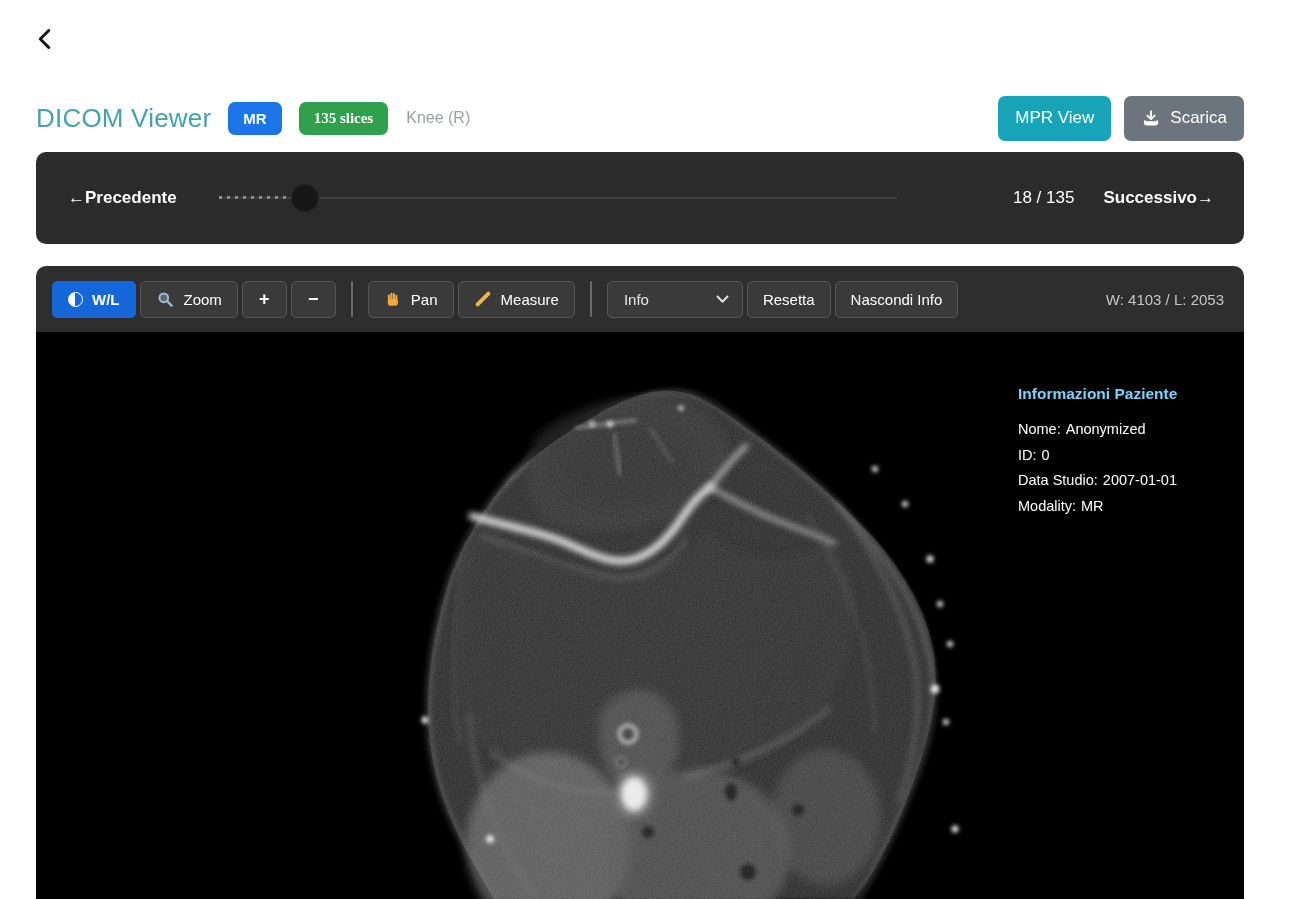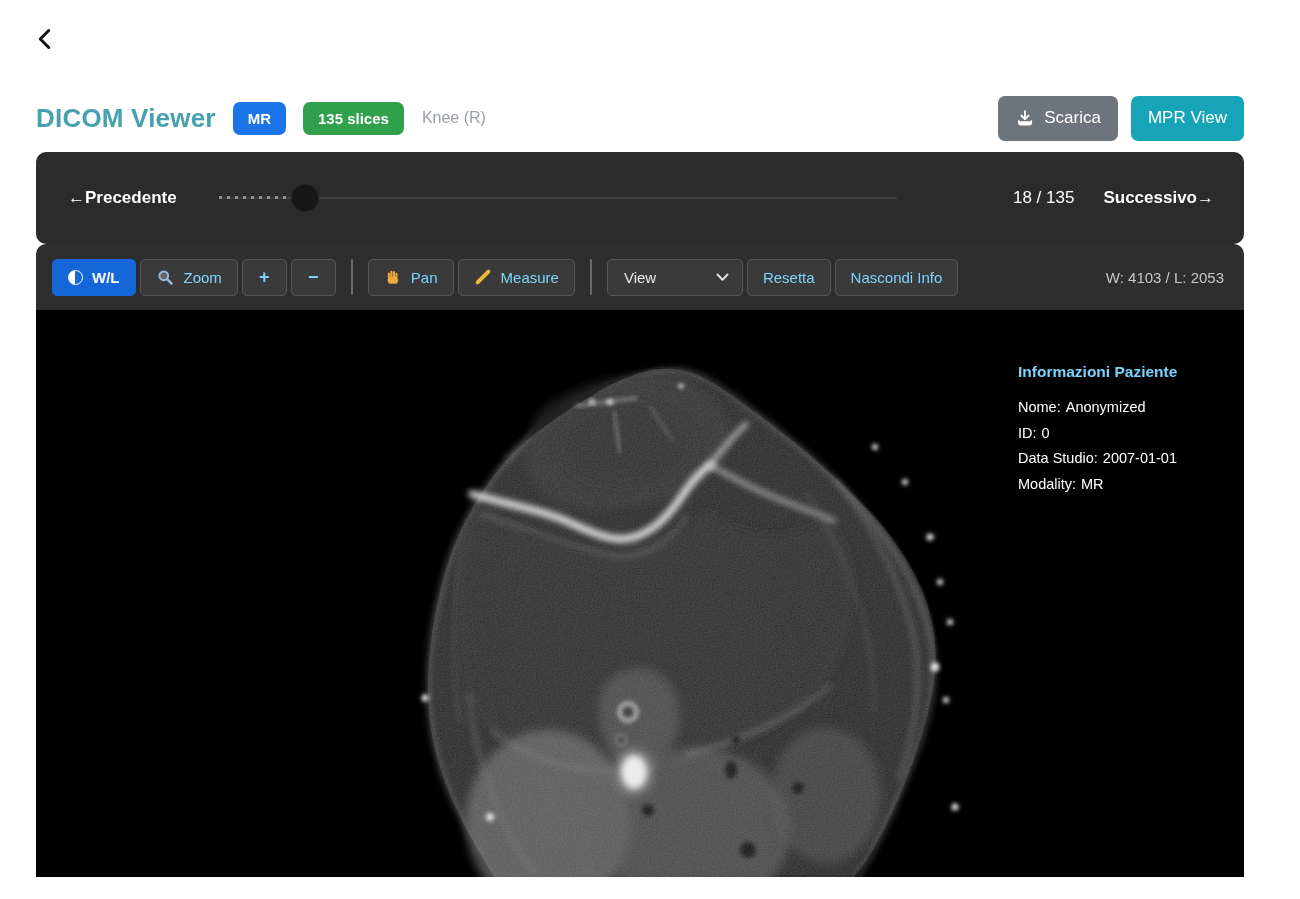--- a/index.html
+++ b/index.html
@@ -6,25 +6,25 @@
   html, body { width: 1300px; height: 899px; background: #ffffff; overflow: hidden;
     font-family: "Liberation Sans", sans-serif; }
   .page { margin-left: 36px; width: 1208px; }
 
   
   .back-btn { margin-top: 26px; width: 26px; height: 26px; display: flex;
     align-items: center; cursor: pointer; background: none; border: none; }
 
   
   .header-row { margin-top: 43px; display: flex; align-items: center; height: 46px; }
-  .page-title { font-size: 26px; font-weight: 700; color: #46a1af; letter-spacing: 0.2px; }
+  .page-title { font-size: 26px; font-weight: 400; color: #46a1af; letter-spacing: 0.2px; }
   .badge { display: inline-flex; align-items: center; height: 33px; padding: 0 15px;
     border-radius: 7px; color: #fff; font-size: 15px; font-weight: 700; }
   .badge-modality { background: #1b74e8; margin-left: 17px; }
-  .badge-slices { background: #31a04c; margin-left: 17px; }
+  .badge-slices { background: #31a04c; margin-left: 17px; font-family: Liberation Serif, serif; }
   .study-label { margin-left: 18px; font-size: 16px; color: #9aa0a6; }
   .header-actions { margin-left: auto; display: flex; gap: 13px; }
   .hdr-btn { display: inline-flex; align-items: center; gap: 9px; height: 45px;
     padding: 0 17px; border: none; border-radius: 7px; color: #fff; font-size: 17px;
     font-family: "Liberation Sans", sans-serif; cursor: pointer; }
   .hdr-btn.download { background: #6c757d; }
   .hdr-btn.mpr { background: #18a4b8; }
 
   
   .navbar { margin-top: 11px; height: 92px; background: #2b2b2b; border-radius: 10px;
@@ -35,26 +35,26 @@
   .slider-track { position: absolute; top: 13px; left: 0; right: 0; height: 2px; background: #3e3e3e; }
   .slider-fill { position: absolute; top: 12px; left: 0; height: 4px;
     background-image: repeating-linear-gradient(90deg, #8d8d8d 0 3px, transparent 3px 8px);
     background-size: 8px 3px; background-repeat: repeat-x; background-position: 0 0; }
   .slider-thumb { position: absolute; top: 1px; width: 26px; height: 26px; margin-left: -13px;
     border-radius: 50%; background: #171717; box-shadow: 0 0 0 1px #242424; cursor: grab; }
   .slice-counter { margin-left: auto; font-size: 17px; font-weight: 400; white-space: nowrap; }
   .nav-next { margin-left: 29px; }
 
   
-  .viewer { border-radius: 10px 10px 0 0; overflow: hidden; }
+  .viewer { margin-top: 22px; border-radius: 10px 10px 0 0; overflow: hidden; }
   .toolbar { height: 66px; background: #2e2e2e; display: flex; align-items: center;
     padding: 0 16px; gap: 4px; }
   .tbtn { display: inline-flex; align-items: center; justify-content: center; gap: 9px;
     height: 37px; padding: 0 15px; background: #3a3a3a; border: 1px solid #575757;
-    border-radius: 5px; color: #7dd3fc; font-size: 15px; cursor: pointer;
+    border-radius: 5px; color: #ffffff; font-size: 15px; cursor: pointer;
     font-family: "Liberation Sans", sans-serif; white-space: nowrap; }
   .tbtn.active { background: #1567d8; border-color: #1567d8; color: #fff; font-weight: 600; }
   .tbtn.square { min-width: 45px; padding: 0; font-size: 18px; font-weight: 700; }
   .tsep { width: 2px; height: 36px; background: #6a6a6a; margin: 0 11px; border-radius: 1px; }
   .wl-icon { width: 15px; height: 15px; border-radius: 50%; border: 1.6px solid #fff;
     background: linear-gradient(90deg, #fff 0 50%, transparent 50%); flex: none; }
   .tselect { display: inline-flex; align-items: center; justify-content: space-between;
     width: 136px; height: 37px; padding: 0 13px 0 16px; background: #3a3a3a;
     border: 1px solid #575757; border-radius: 5px; color: #e9e9e9; font-size: 15px; cursor: pointer; }
   .wl-readout { margin-left: auto; color: #c6c6c6; font-size: 15px; padding-right: 4px; white-space: nowrap; }
@@ -79,30 +79,30 @@
       <polyline points="12,3 4,11 12,19" fill="none" stroke="#151515" stroke-width="2.8" stroke-linecap="round" stroke-linejoin="round"></polyline>
     </svg>
   </button>
 
   <div class="header-row">
     <span class="page-title">DICOM Viewer</span>
     <span class="badge badge-modality">MR</span>
     <span class="badge badge-slices">135 slices</span>
     <span class="study-label">Knee (R)</span>
     <div class="header-actions">
+      <button class="hdr-btn mpr">
+        <span>MPR View</span>
+      </button>
       <button class="hdr-btn download">
         <svg width="20" height="20" viewBox="0 0 20 20" fill="none" stroke="#fff" stroke-width="1.9" stroke-linecap="round" stroke-linejoin="round">
           <path d="M10 3.2 V11"></path>
             <path d="M6.4 7.6 L10 11.2 L13.6 7.6"></path>
           <path d="M3.8 13.2 v1.1 a2.3 2.3 0 0 0 2.3 2.3 h7.8 a2.3 2.3 0 0 0 2.3 -2.3 v-1.1" fill="#fff"></path>
         </svg>
         <span>Scarica</span>
-      </button>
-      <button class="hdr-btn mpr">
-        <span>MPR View</span>
       </button>
     </div>
   </div>
 
   <div class="navbar">
     <button class="nav-label">←Precedente</button>
     <div class="slider-wrap">
       <div class="slider-track"></div>
       <div class="slider-fill" style="width: 12.6866%;"></div>
       <div class="slider-thumb" style="left: 12.6866%;"></div>
@@ -141,21 +141,21 @@
         <span>Pan</span>
       </button>
       <button class="tbtn">
         <svg width="18" height="18" viewBox="0 0 20 20">
           <line x1="4" y1="16" x2="16" y2="4" stroke="#edb83d" stroke-width="4.4" stroke-linecap="round"></line>
         </svg>
         <span>Measure</span>
       </button>
       <div class="tsep"></div>
       <div class="tselect">
-        <span>View</span>
+        <span>Info</span>
         <svg width="13" height="9" viewBox="0 0 13 9">
           <polyline points="1.5,1.5 6.5,6.8 11.5,1.5" fill="none" stroke="#e0e0e0" stroke-width="2" stroke-linecap="round" stroke-linejoin="round"></polyline>
         </svg>
       </div>
       <button class="tbtn">Resetta</button>
       <button class="tbtn">Nascondi Info</button>
       <span class="wl-readout">W: 4103 / L: 2053</span>
     </div>
 
     <div class="canvas">

